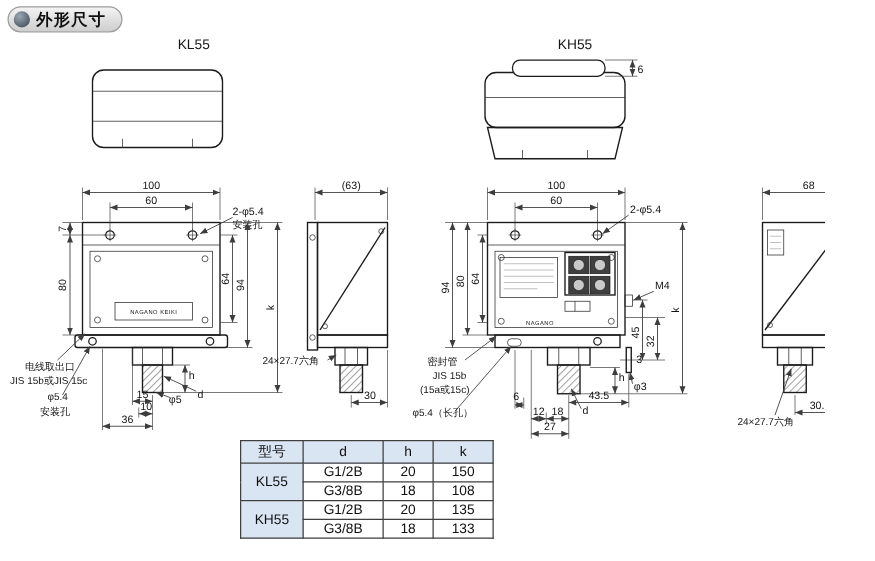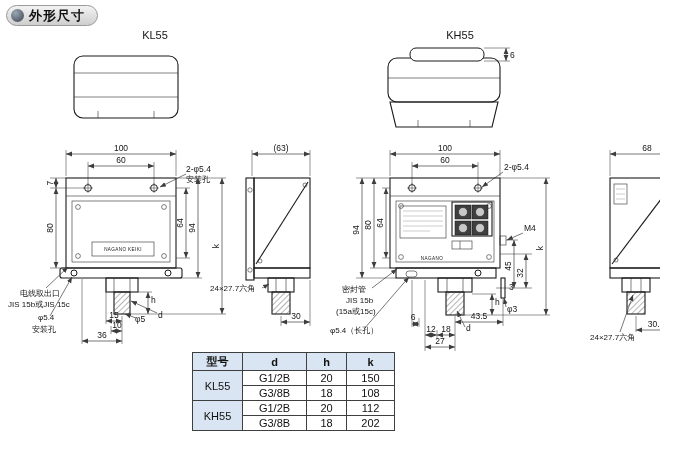--- a/index.html
+++ b/index.html
@@ -23,21 +23,21 @@
   .t{fill:none;stroke:#2c2c2c;stroke-width:.6}
   .gl{stroke:#9a9a9a;stroke-width:.5}
   .x{stroke:#3d3d3d;stroke-width:.55}
   .dm{fill:none;stroke:#3d3d3d;stroke-width:.7;marker-start:url(#aS);marker-end:url(#aE)}
   .ld{fill:none;stroke:#3d3d3d;stroke-width:.7;marker-end:url(#aE)}
   .hatchfill{fill:url(#hatch);stroke:#1b1b1b;stroke-width:1.1}
   .term{fill:#3f3f3f;stroke:#111;stroke-width:.5}
   .tscrew{fill:#c9c9c9;stroke:#222;stroke-width:.6}
   .spec{position:absolute;left:192px;top:352px;border-collapse:collapse;font-size:11px;color:#111;background:#fff}
   .spec th,.spec td{border:1px solid #3f3f3f;text-align:center;padding:1px 0}
-  .spec th{background:#d9e5f2;font-weight:700}
+  .spec th{background:#d9e5f2;font-weight:400}
   .spec .model{background:#d9e5f2}
   .c-model{width:50px}.c-d{width:64px}.c-h{width:40px}.c-k{width:48px}
 </style>
 </head>
 <body>
 
 <div class="page">
 
   <div class="badge">
     <span class="dot"></span>
@@ -361,23 +361,23 @@
       </tr>
       <tr>
         <td>G3/8B</td>
         <td>18</td>
         <td>108</td>
       </tr>
       <tr>
         <td class="model" rowspan="2">KH55</td>
         <td>G1/2B</td>
         <td>20</td>
-        <td>112</td>
+        <td>135</td>
       </tr>
       <tr>
         <td>G3/8B</td>
         <td>18</td>
-        <td>202</td>
+        <td>133</td>
       </tr>
     </tbody>
   </table>
 
 </div>
 
 </body></html>

